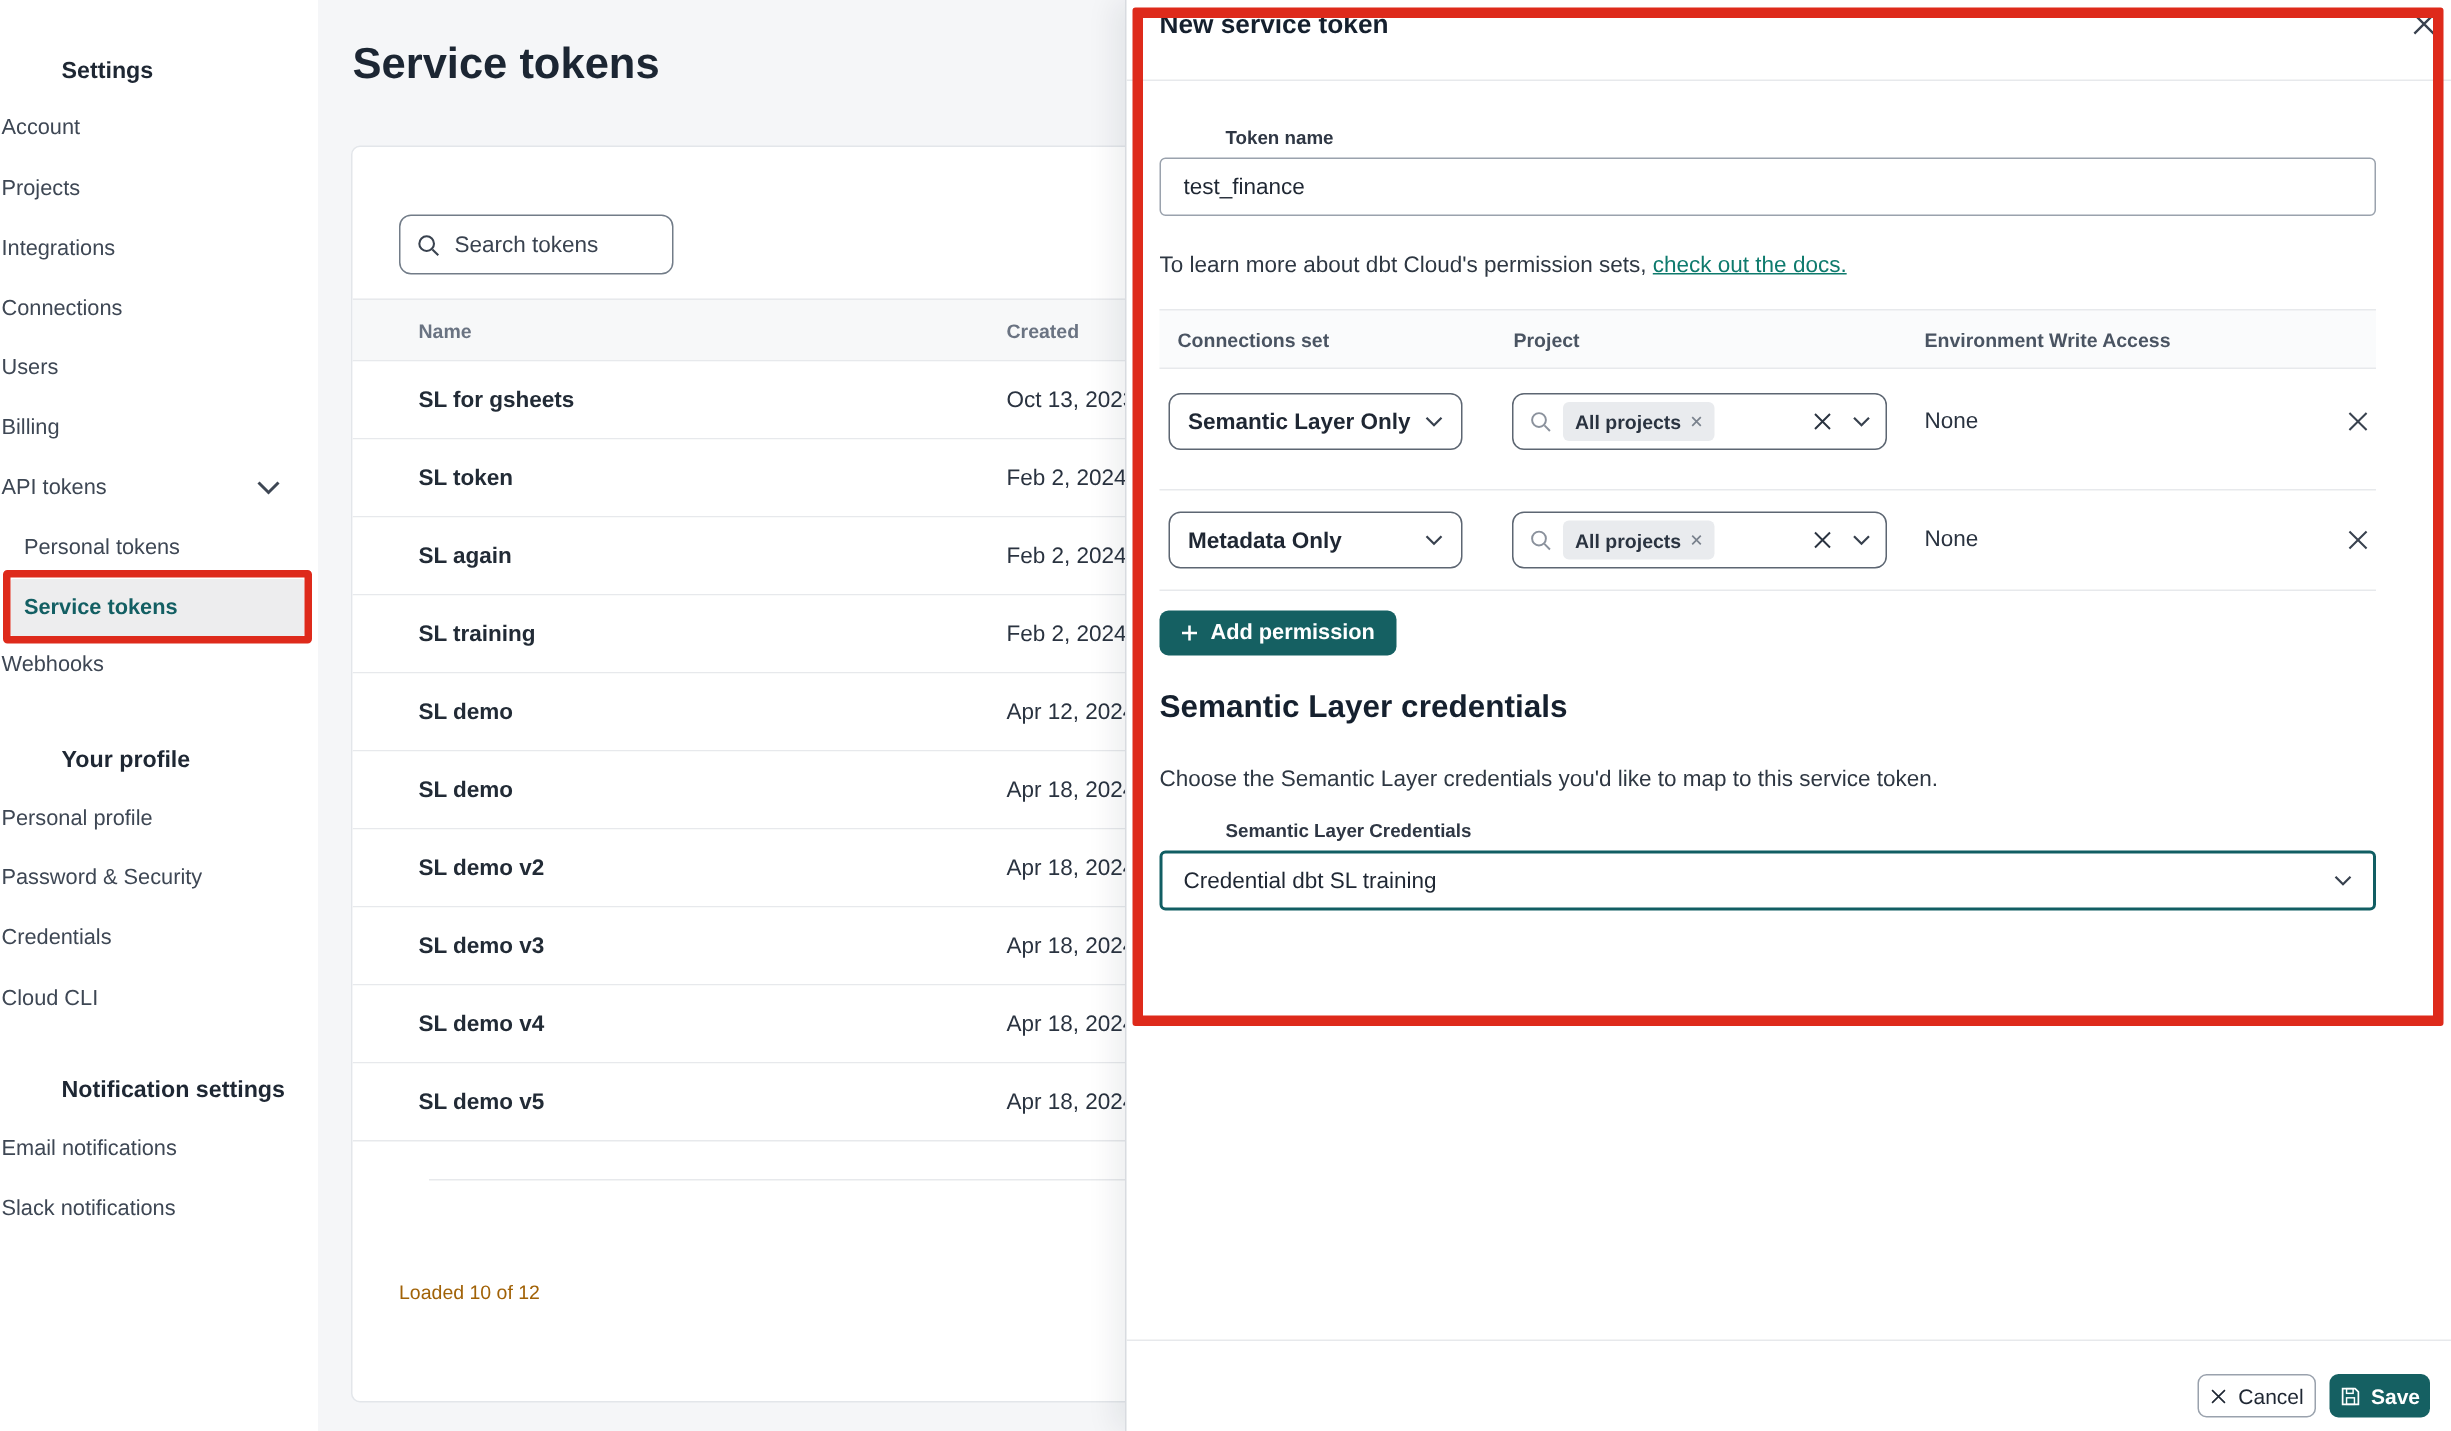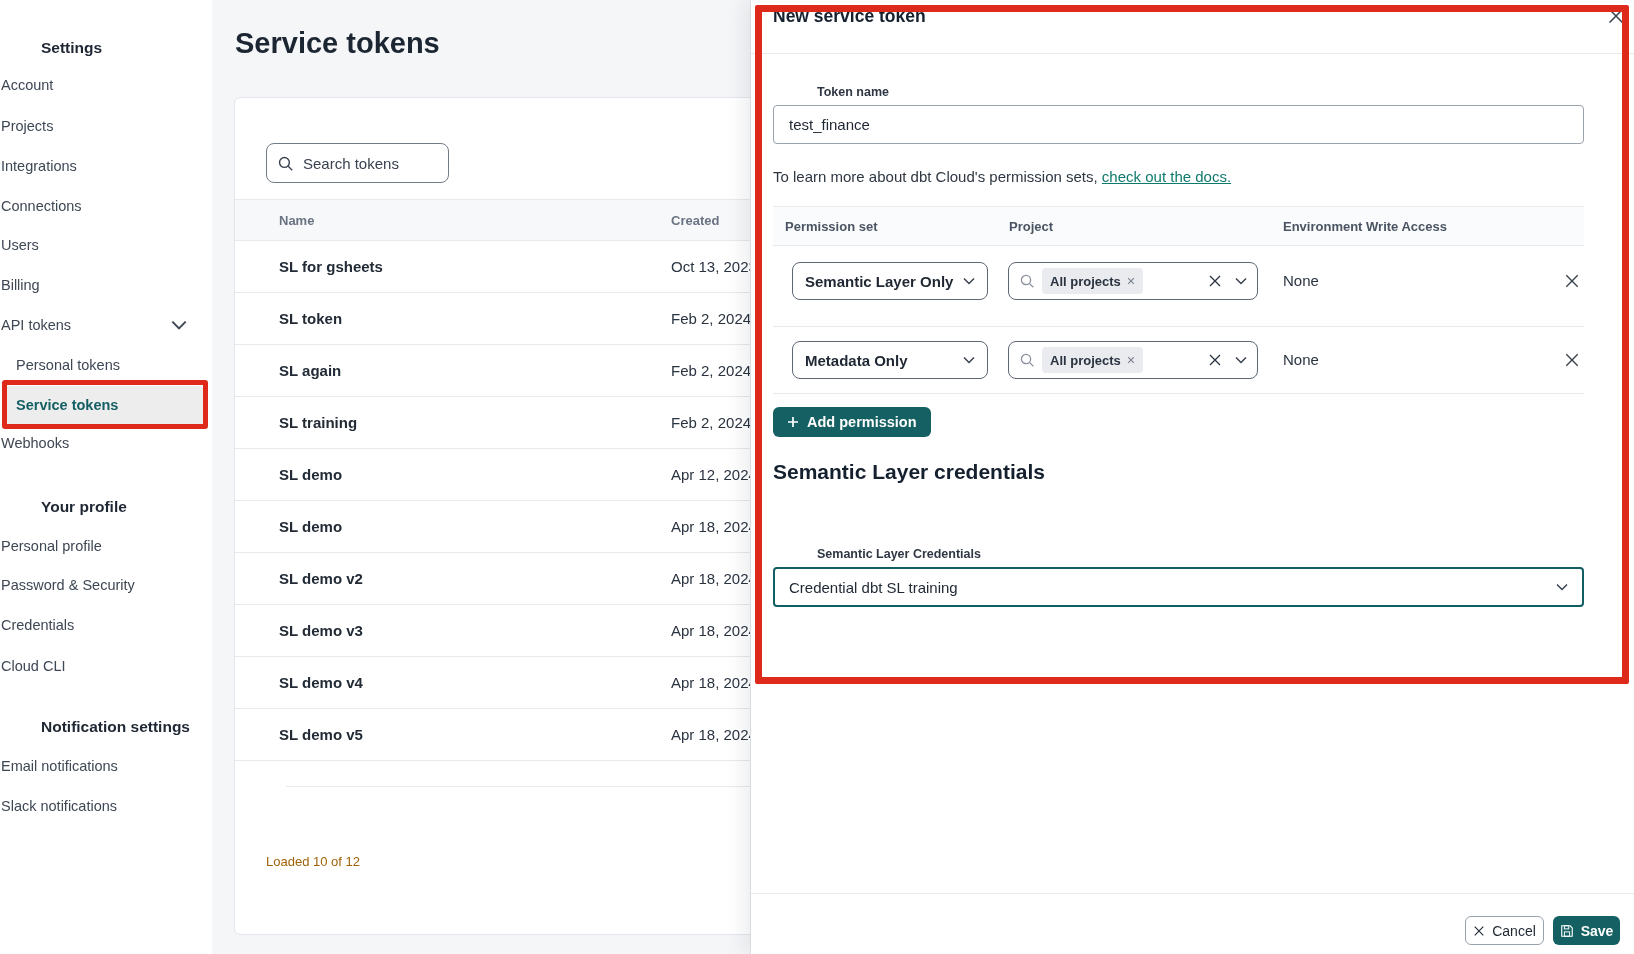--- a/index.html
+++ b/index.html
@@ -46,21 +46,21 @@
   .docs-line a { color:#0e7a6d; text-decoration:underline; cursor:pointer; }
 
   .perm-head { position:absolute; left:22px; top:206px; width:811px; height:40px; background:#fafbfc; border-top:1px solid #e7e9ec; border-bottom:1px solid #e7e9ec; }
   .perm-h { position:absolute; top:0; height:40px; line-height:40px; font-size:13px; font-weight:bold; color:#4a5462; }
   .ph-set { left:12px; } .ph-project { left:236px; } .ph-env { left:510px; }
 
   .perm-row-divider { position:absolute; left:22px; width:811px; border-bottom:1px solid #e7e9ec; }
   .select-box { position:absolute; height:38px; border:1px solid #5d6672; border-radius:8px; background:#fff; display:flex; align-items:center; padding:0 12px; cursor:pointer; }
   .select-box .sel-text { font-size:15px; font-weight:bold; color:#1f2733; flex:1; white-space:nowrap; }
   .select-box svg.chev { width:12px; height:8px; color:#39424f; flex:0 0 auto; }
-  .perm-select { left:41px; width:196px; }
+  .perm-select { left:28px; width:196px; }
   .proj-box { position:absolute; left:257px; width:250px; height:38px; border:1px solid #5d6672; border-radius:8px; background:#fff; display:flex; align-items:center; padding:0 10px; gap:7px; cursor:pointer; }
   .proj-box svg.mag { width:16px; height:16px; color:#8a919c; flex:0 0 auto; }
   .chip { display:flex; align-items:center; gap:6px; background:#e9ebee; border-radius:4px; height:26px; padding:4px 8px; font-size:13px; font-weight:bold; color:#2a3340; white-space:nowrap; }
   .chip svg { width:8px; height:8px; color:#7a828d; cursor:pointer; }
   .proj-spacer { flex:1; }
   .proj-box svg.clear { width:14px; height:14px; color:#2a3340; cursor:pointer; flex:0 0 auto; margin-right:6px; }
   .proj-box svg.chev { width:12px; height:8px; color:#39424f; flex:0 0 auto; }
   .env-none { position:absolute; left:532px; font-size:15px; color:#2a3340; height:38px; line-height:38px; }
   .row-remove { position:absolute; left:813px; width:16px; height:16px; color:#39424f; cursor:pointer; }
 
@@ -190,21 +190,21 @@
     <div class="drawer-divider"></div>
 
     <div class="field-label" style="left:22px; top:85px">Token name</div>
     <input class="token-input" type="text" value="test_finance" style="">
 
     <div class="docs-line">
       <span>To learn more about dbt Cloud's permission sets, </span><a>check out the docs.</a>
     </div>
 
     <div class="perm-head">
-      <div class="perm-h ph-set">Permission set</div>
+      <div class="perm-h ph-set">Connections set</div>
       <div class="perm-h ph-project">Project</div>
       <div class="perm-h ph-env">Environment Write Access</div>
     </div>
 
     <div class="select-box perm-select" style="top:262px">
       <span class="sel-text">Semantic Layer Only</span>
       <svg class="chev" viewBox="0 0 12 8">
           <path d="M1 1.5 L6 6.5 L11 1.5" fill="none" stroke="currentColor" stroke-width="1.5"></path>
         </svg>
     </div>
@@ -269,20 +269,21 @@
     <div class="perm-row-divider" style="top:393px"></div>
 
     <button class="add-perm-btn">
       <svg viewBox="0 0 12 12">
           <path d="M6 1 V11 M1 6 H11" stroke="#ffffff" stroke-width="1.7" fill="none"></path>
         </svg>
       <span>Add permission</span>
     </button>
 
     <div class="sl-heading">Semantic Layer credentials</div>
+    <div class="sl-desc">Choose the Semantic Layer credentials you'd like to map to this service token.</div>
     <div class="field-label" style="left:22px; top:547px">Semantic Layer Credentials</div>
     <div class="cred-select">
       <span class="sel-text">Credential dbt SL training</span>
       <svg viewBox="0 0 12 8">
           <path d="M1 1.5 L6 6.5 L11 1.5" fill="none" stroke="currentColor" stroke-width="1.5"></path>
         </svg>
     </div>
 
     <div class="drawer-footer-divider"></div>
     <button class="cancel-btn">

